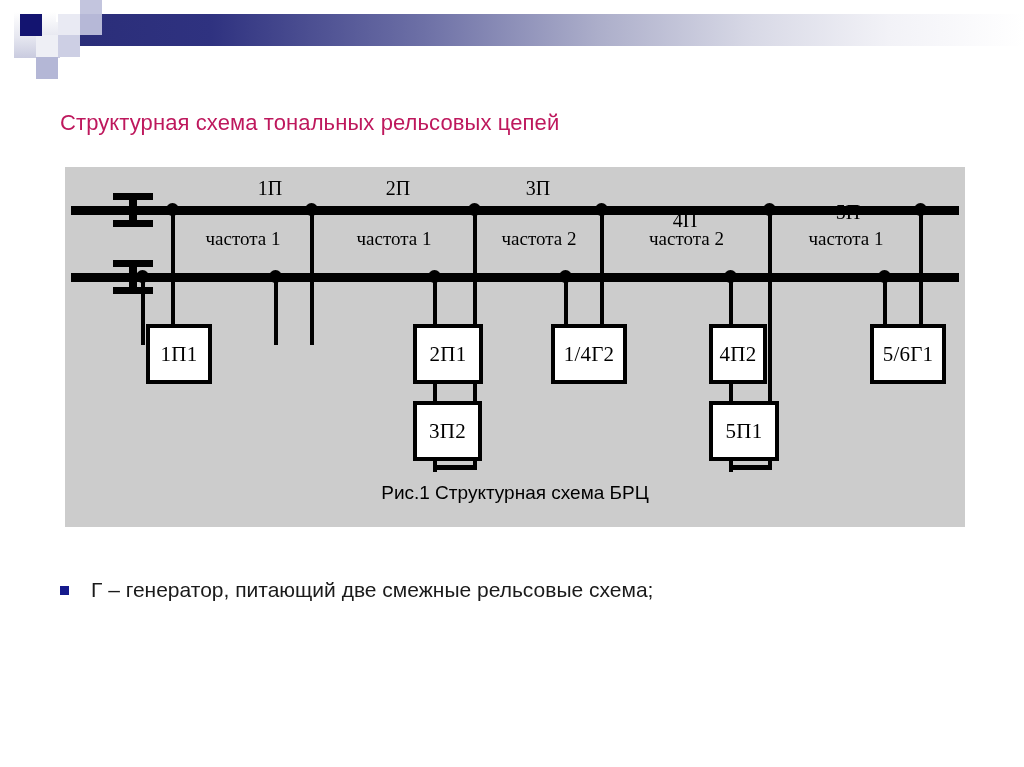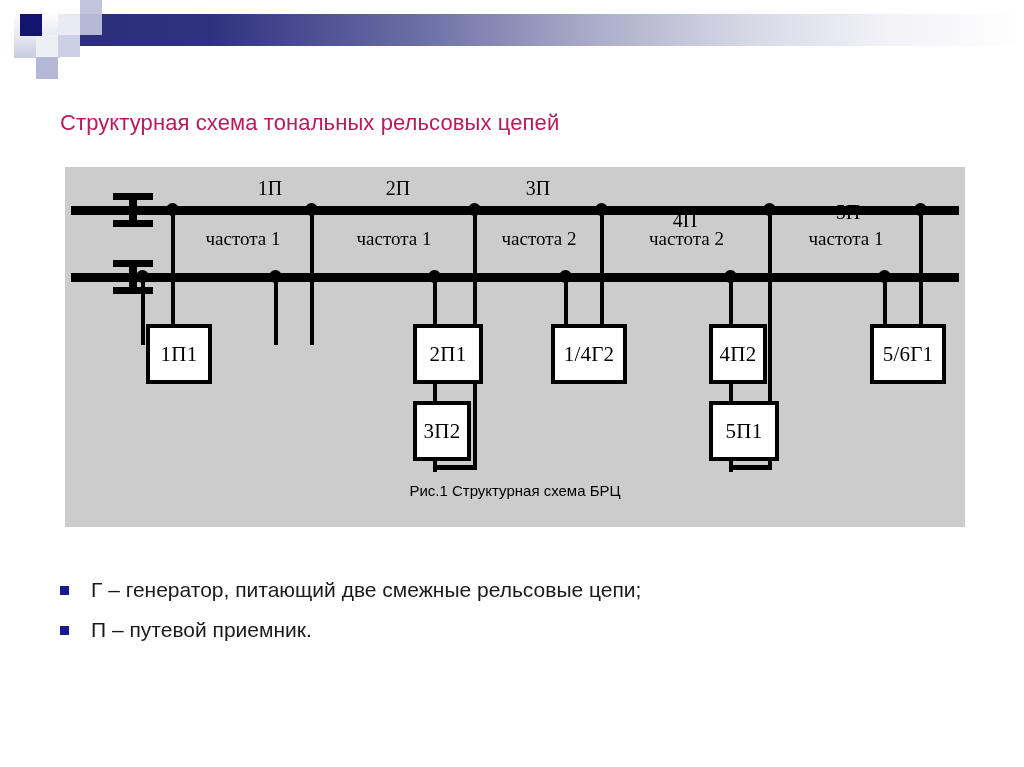--- a/index.html
+++ b/index.html
@@ -114,21 +114,21 @@
     text-align: center;
     white-space: nowrap;
   }
   
   #figure-caption {
     position: absolute;
     left: 0; top: 315px;
     width: 900px;
     text-align: center;
     font-family: "Liberation Sans", sans-serif;
-    font-size: 15px;
+    font-size: 19px;
     color: #000000;
   }
 
   
   #legend {
     position: absolute;
     left: 60px; top: 575px;
     width: 900px;
   }
   .legend-row {
@@ -216,21 +216,21 @@
   <div class="dg node" style="left:204px; top:103px;"></div>
 
   <div class="dg wire" style="left:408px; top:43px; height:255px;"></div>
 
   <div class="dg wire" style="left:368px; top:110px; height:68px;"></div>
   <div class="dg node" style="left:403px; top:36px;"></div>
   <div class="dg node" style="left:363px; top:103px;"></div>
   <div class="dg box" style="left:348px; top:157px; width:70px; height:60px;">2П1</div>
 
   <div class="dg wire" style="left:368px; top:214px; height:22px;"></div>
-  <div class="dg box" style="left:348px; top:234px; width:58px; height:60px;">3П2</div>
+  <div class="dg box" style="left:348px; top:234px; width:69px; height:60px;">3П2</div>
 
   <div class="dg wire" style="left:368px; top:291px; height:14px;"></div>
   <div class="dg wire-h" style="left:368px; top:298px; width:44px;"></div>
 
   <div class="dg wire" style="left:535px; top:43px; height:135px;"></div>
   <div class="dg wire" style="left:499px; top:110px; height:68px;"></div>
   <div class="dg node" style="left:530px; top:36px;"></div>
   <div class="dg node" style="left:494px; top:103px;"></div>
   <div class="dg box" style="left:486px; top:157px; width:76px; height:60px;">1/4Г2</div>
 
@@ -249,19 +249,15 @@
   <div class="dg node" style="left:849px; top:36px;"></div>
   <div class="dg node" style="left:813px; top:103px;"></div>
   <div class="dg box" style="left:805px; top:157px; width:76px; height:60px;">5/6Г1</div>
 
   <div id="figure-caption">Рис.1 Структурная схема БРЦ</div>
 </div>
 
 <div id="legend">
   <div class="legend-row">
     <div class="legend-bullet"></div>
-    <div class="legend-text">Г – генератор, питающий две смежные рельсовые цепи;</div>
-  </div>
-  <div class="legend-row">
-    <div class="legend-bullet"></div>
-    <div class="legend-text">П – путевой приемник.</div>
+    <div class="legend-text">Г – генератор, питающий две смежные рельсовые схема;</div>
   </div>
 </div>
 
 </body></html>

